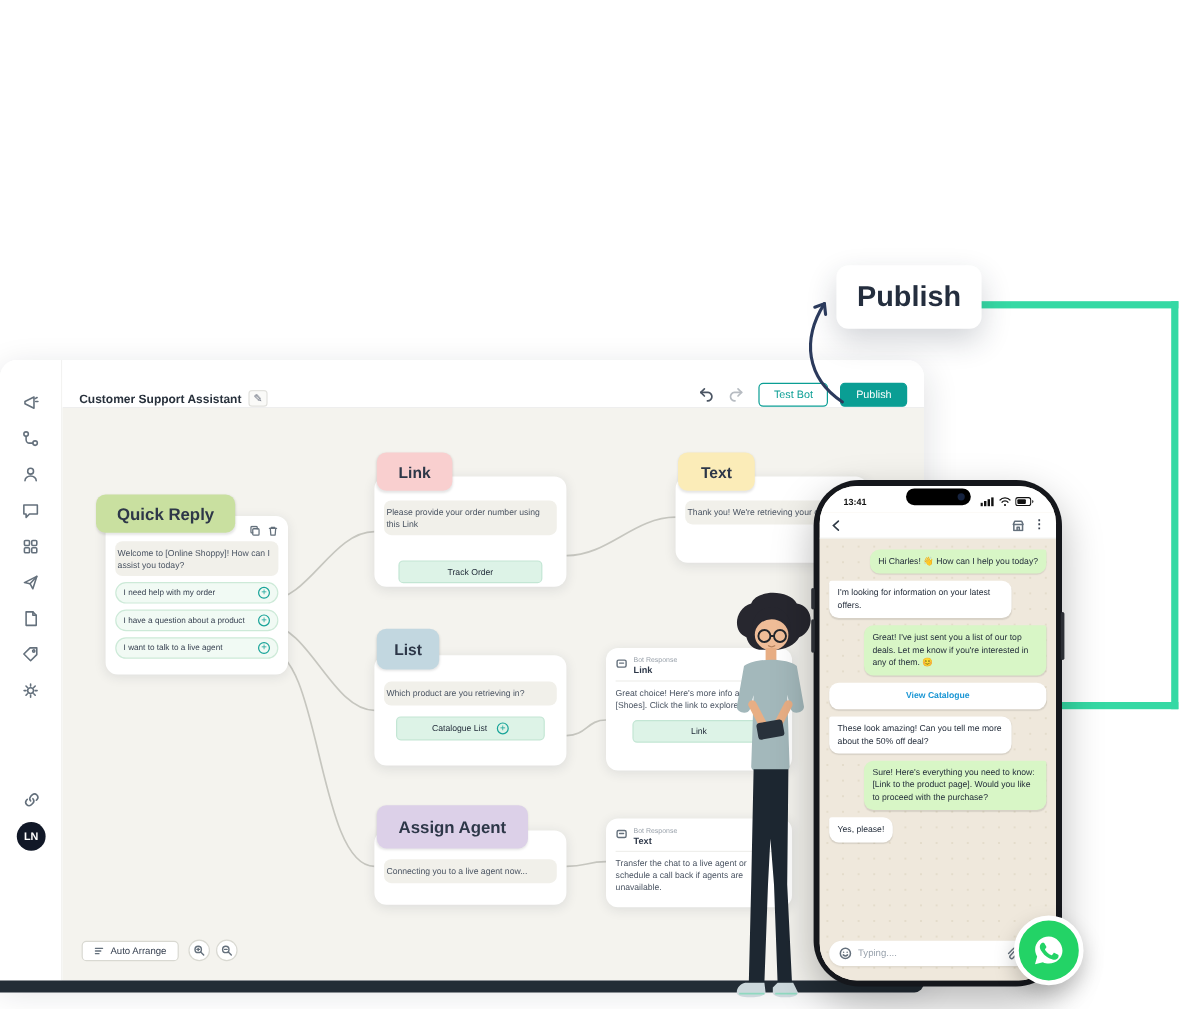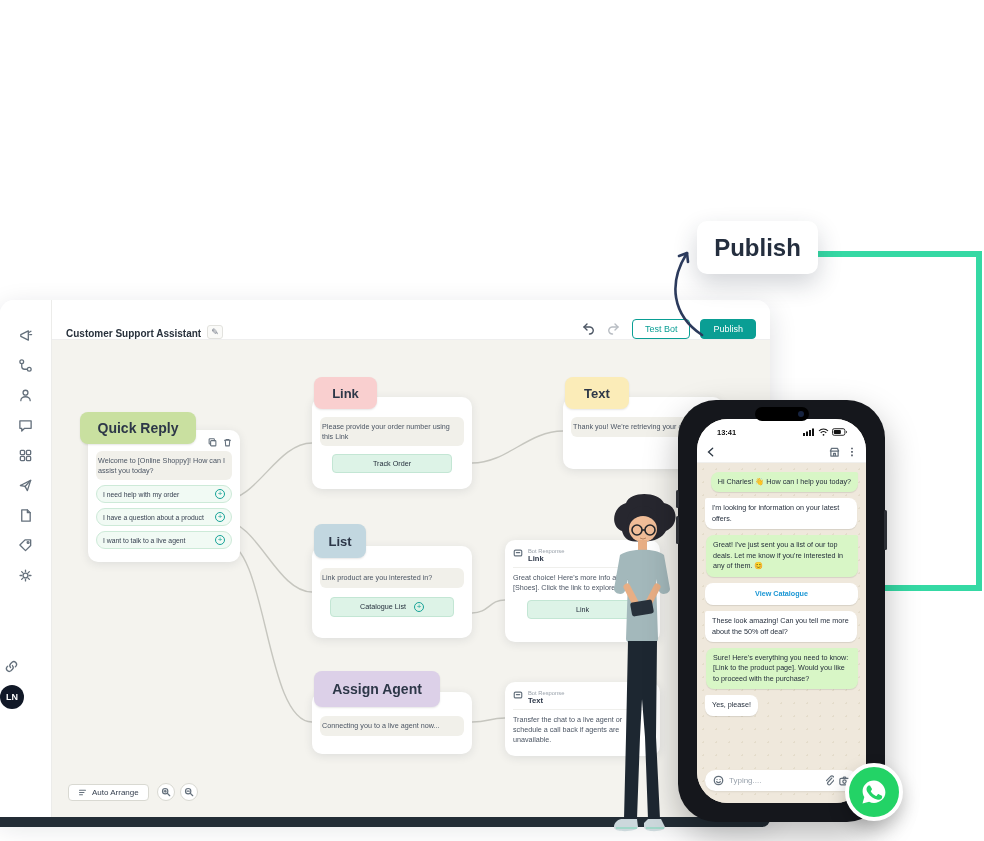--- a/index.html
+++ b/index.html
@@ -16,21 +16,21 @@
   .builder{position:absolute;left:0;top:300px;width:770px;height:517px;background:#fff;
     border-radius:14px 14px 0 0;box-shadow:0 8px 28px rgba(20,30,40,.14);z-index:1}
   .base-strip{position:absolute;left:0;top:817px;width:770px;height:10px;background:#232d36;
     border-radius:0 0 8px 0;z-index:1}
 
   
   .sidebar{position:absolute;left:0;top:0;bottom:0;width:52px;background:#fff;border-right:1px solid #ececea;
     border-radius:14px 0 0 0;display:flex;flex-direction:column;align-items:center;padding-top:24px;gap:8px}
   .sb-icon{width:22px;height:22px;display:flex;align-items:center;justify-content:center;border-radius:5px;cursor:pointer}
   .ic{fill:none;stroke:#64707c;stroke-width:1.4;stroke-linecap:round;stroke-linejoin:round}
-  .sb-bottom{position:absolute;left:0;bottom:108px;width:52px;display:flex;flex-direction:column;align-items:flex-start;gap:8px}
+  .sb-bottom{position:absolute;left:0;bottom:108px;width:52px;display:flex;flex-direction:column;align-items:center;gap:8px}
   .avatar{width:24px;height:24px;border-radius:50%;background:#111827;color:#fff;font-size:9px;font-weight:bold;
     display:flex;align-items:center;justify-content:center}
 
   
   .topbar{position:absolute;left:52px;right:0;top:0;height:40px;background:#fff;border-bottom:1px solid #eee;
     border-radius:0 14px 0 0;display:flex;align-items:flex-end;padding:0 14px;gap:6px}
   .bot-title{font-size:10px;font-weight:bold;color:#28313c}
   .pencil{font-size:9px;color:#6b7280;border:1px solid #e2e2de;border-radius:3px;padding:1px 3px;background:#fafaf8;cursor:pointer}
   .tb-right{margin-left:auto;display:flex;align-items:center;gap:10px}
   .histbtn{width:16px;height:16px;cursor:pointer}
@@ -70,21 +70,21 @@
   .callout{position:absolute;left:697px;top:221px;width:121px;height:53px;background:#fff;border-radius:10px;
     box-shadow:0 10px 25px rgba(30,40,60,.20);display:flex;align-items:center;justify-content:center;
     font-size:24px;font-weight:bold;color:#242e3e;z-index:8}
   .callout-arrow{position:absolute;left:658px;top:245px;z-index:8}
 
   
   .character{position:absolute;left:586px;top:487px;z-index:5}
 
   
   .phone{position:absolute;left:678px;top:400px;width:207px;height:422px;background:#15171c;border-radius:38px;
-    padding:19px;box-shadow:0 14px 34px rgba(0,0,0,.28);z-index:6}
+    padding:5px;box-shadow:0 14px 34px rgba(0,0,0,.28);z-index:6}
   .side-btn{position:absolute;background:#2c2f35;border-radius:2px}
   .sb-l1{left:-2px;top:90px;width:3px;height:18px}
   .sb-l2{left:-2px;top:116px;width:3px;height:28px}
   .sb-r1{right:-2px;top:110px;width:3px;height:40px}
   .screen{width:100%;height:100%;border-radius:31px;background:#f0e9dd;overflow:hidden;position:relative;
     display:flex;flex-direction:column}
   .statusbar{height:22px;background:#fff;display:flex;align-items:center;padding:4px 18px 0 20px}
   .time{font-size:7.5px;font-weight:bold;color:#111}
   .status-icons{margin-left:auto;display:flex;align-items:center;gap:3px}
   .island{position:absolute;left:50%;transform:translateX(-50%);top:7px;width:54px;height:14px;background:#000;
@@ -244,31 +244,31 @@
         </div>
         <div class="opt">
           <span>I want to talk to a live agent</span>
           <span class="plus">+</span>
         </div>
       </div>
 
       <div class="chip" style="left:262px;top:37px;width:63px;height:32px;font-size:13px;background:#f9cfcf">Link</div>
       <div class="card" style="left:260px;top:57px;width:160px;height:92px;padding-top:20px">
         <div class="msgbox">Please provide your order number using this Link</div>
-        <div class="mint-btn" style="margin:8px 12px 0 12px">Track Order</div>
+        <div class="mint-btn" style="margin:21px 12px 0 12px">Track Order</div>
       </div>
 
       <div class="chip" style="left:513px;top:37px;width:64px;height:32px;font-size:13px;background:#fbecb8">Text</div>
       <div class="card" style="left:511px;top:57px;width:160px;height:72px;padding-top:20px">
         <div class="msgbox">Thank you! We're retrieving your details...</div>
       </div>
 
       <div class="chip" style="left:262px;top:184px;width:52px;height:34px;font-size:13px;background:#c2d7e0">List</div>
       <div class="card" style="left:260px;top:206px;width:160px;height:92px;padding-top:22px">
-        <div class="msgbox">Link product are you interested in?</div>
+        <div class="msgbox">Which product are you retrieving in?</div>
         <div class="mint-btn" style="margin:9px 10px 0 10px">
           <span>Catalogue List</span>
           <span class="plus">+</span>
         </div>
       </div>
 
       <div class="card" style="left:453px;top:200px;width:155px;height:102px">
         <div class="br-head">
           <svg width="10" height="10" viewBox="0 0 12 12">
               <rect class="ic" x="1.5" y="2.5" width="9" height="7" rx="1.5"></rect>

